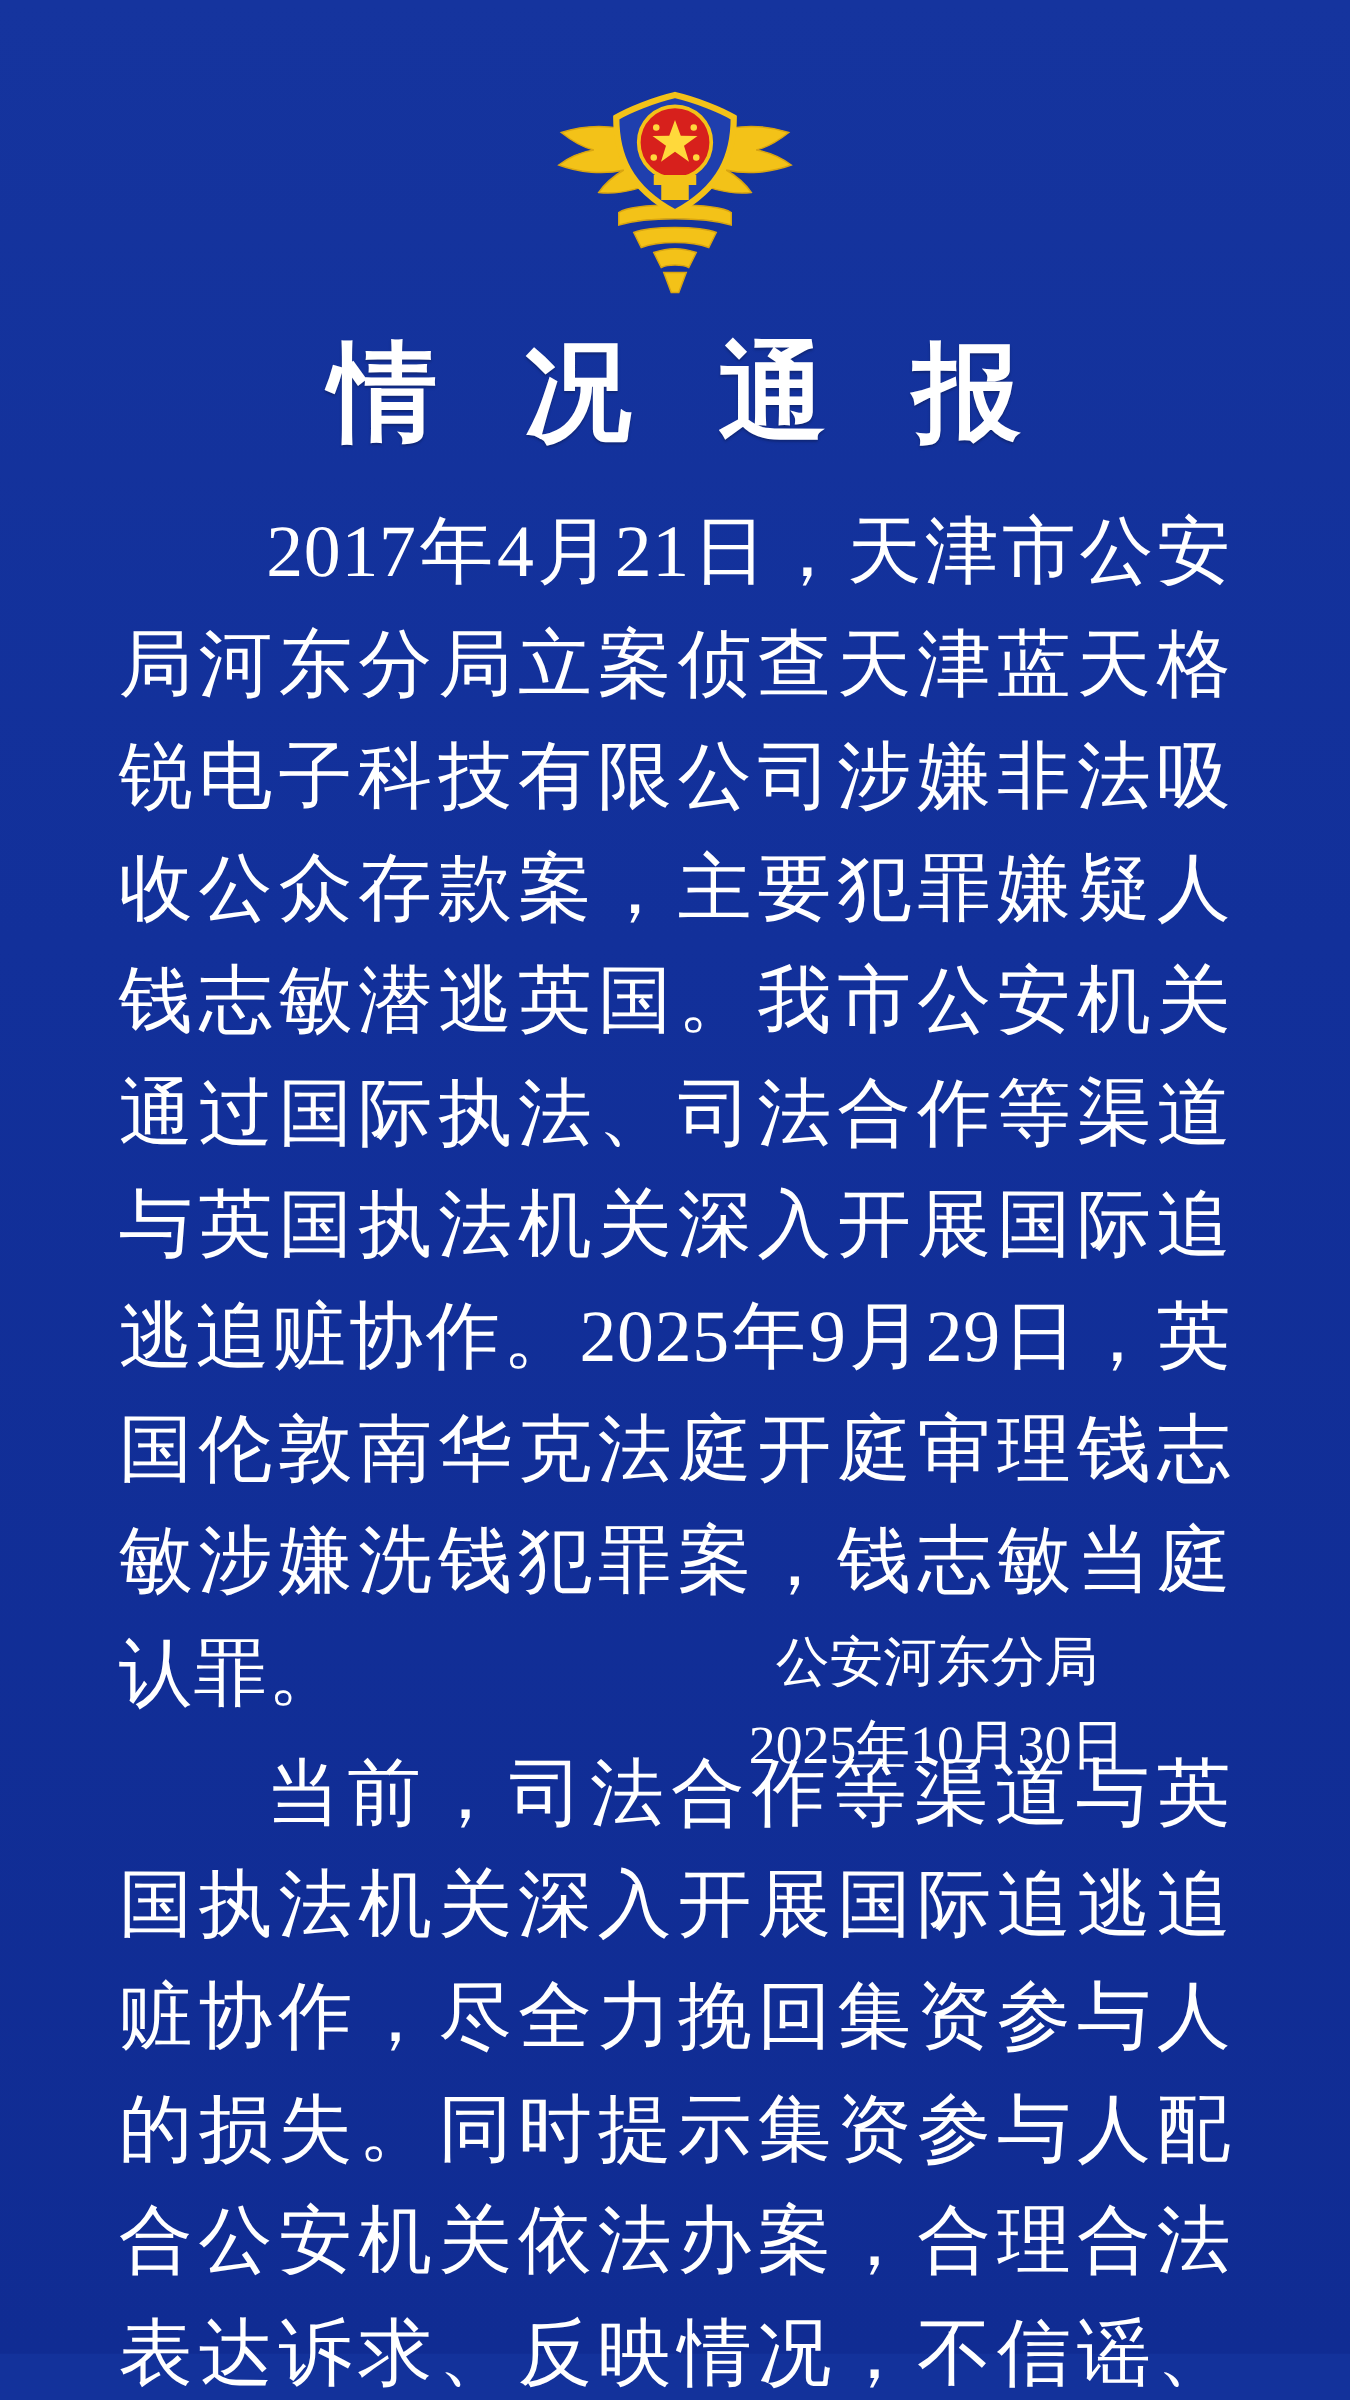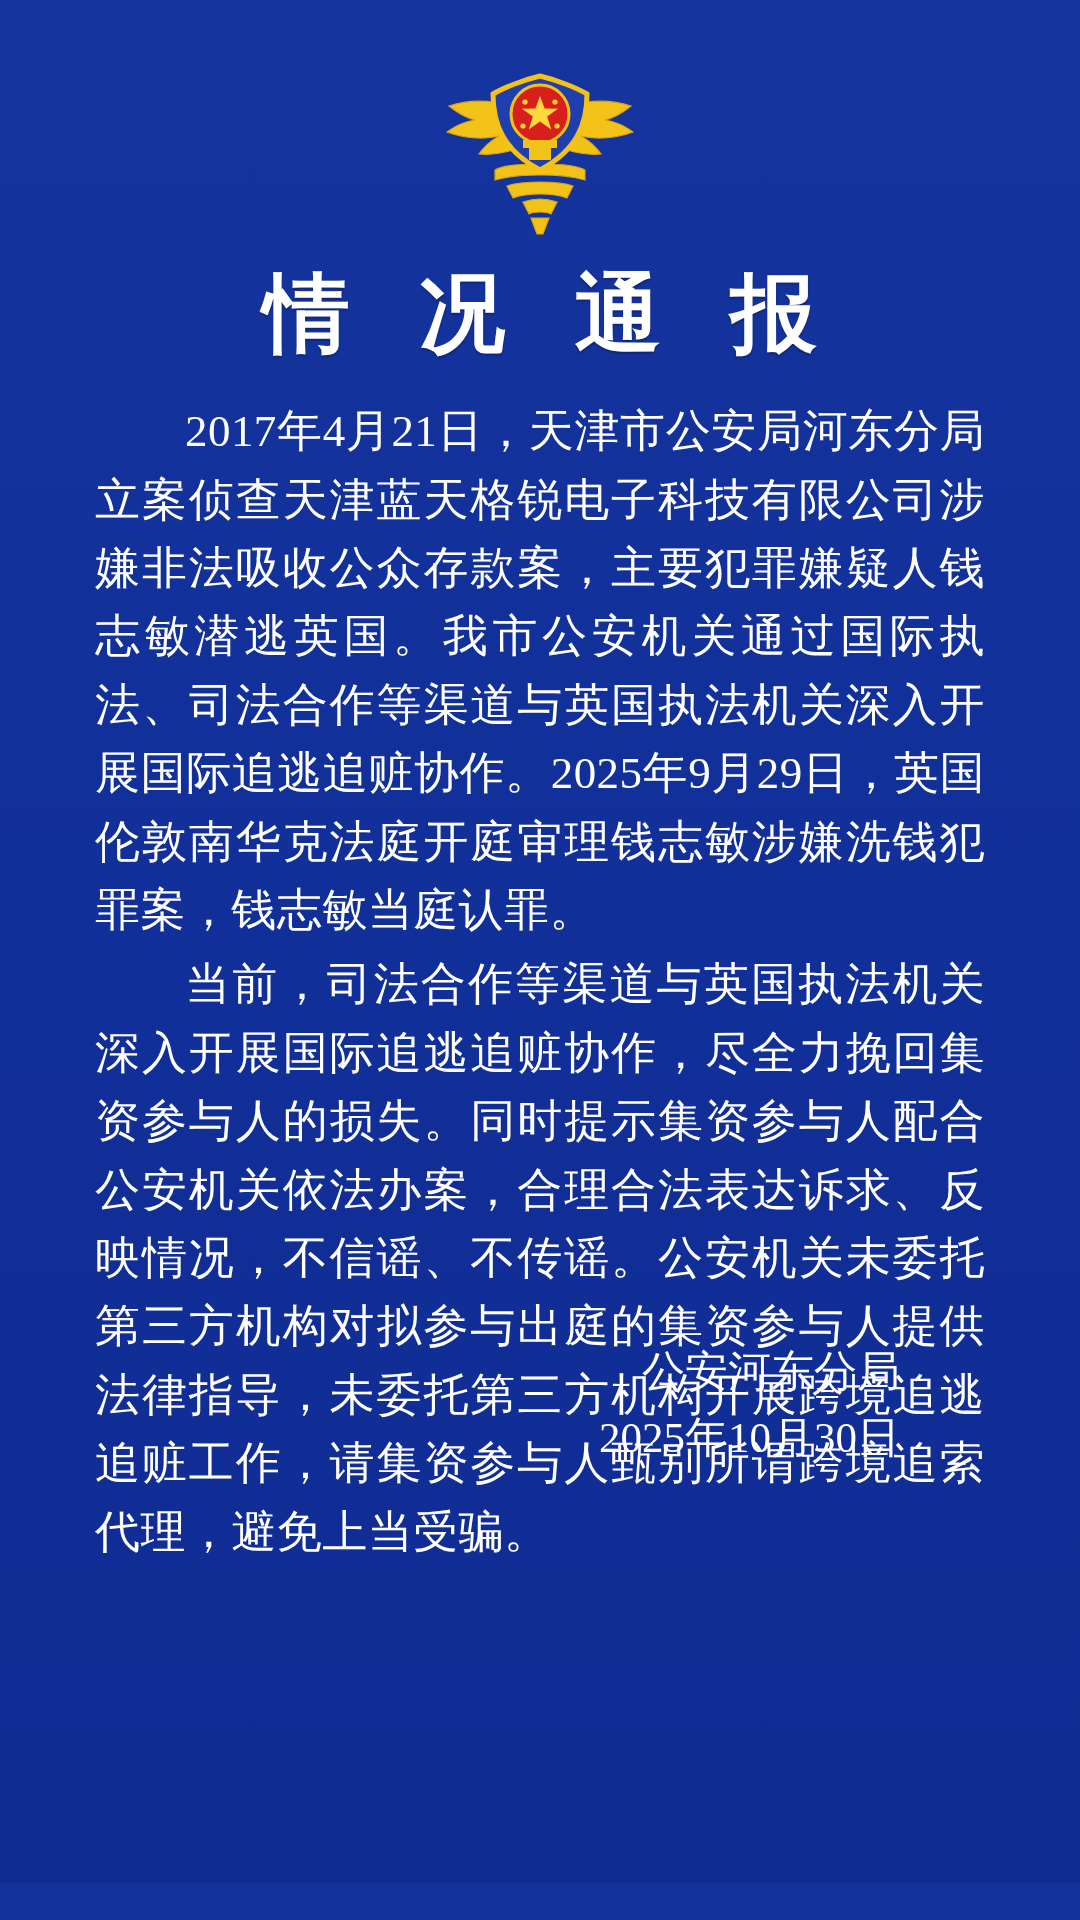--- a/index.html
+++ b/index.html
@@ -46,36 +46,36 @@
     text-indent: 0.28em;
     color: #ffffff;
     text-shadow: 0 2px 2px rgba(0,0,0,0.25);
   }
 
   
   .body-text {
     margin-top: 38px;
   }
   .para {
-    font-size: 45px;
+    font-size: 59px;
     line-height: 1.52;
     text-align: justify;
     text-justify: inter-ideograph;
     text-indent: 2em;
     color: #ffffff;
     margin: 0 0 6px 0;
     letter-spacing: 0.01em;
   }
 
   
   .signature {
     position: absolute;
     right: 180px;
-    bottom: 411px;
-    text-align: right;
+    bottom: 452px;
+    text-align: center;
     font-size: 43px;
     line-height: 1.55;
     color: #ffffff;
   }
   .sig-line {
     display: block;
     white-space: nowrap;
   }
 </style>
 </head>

